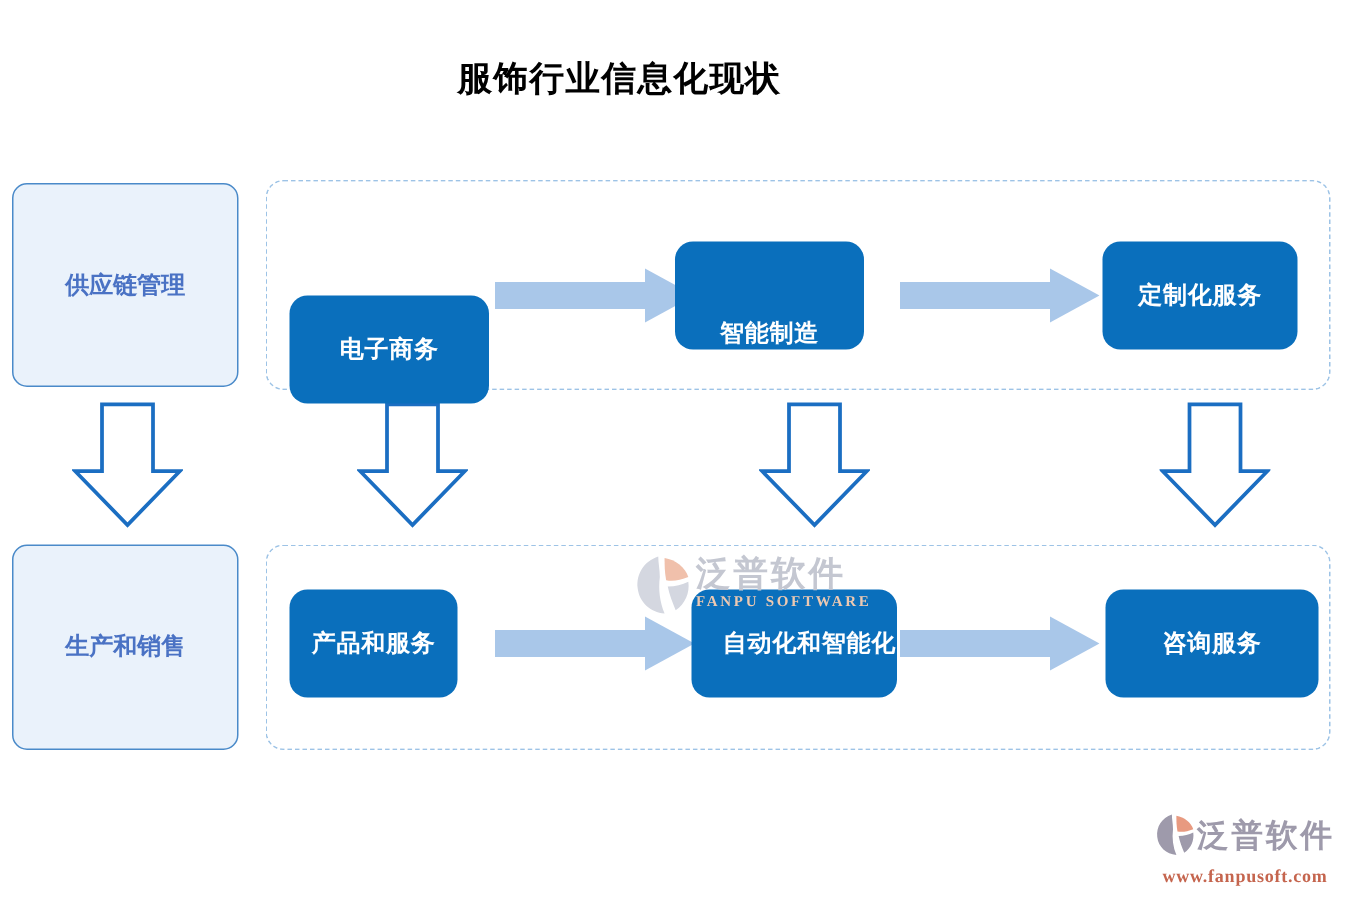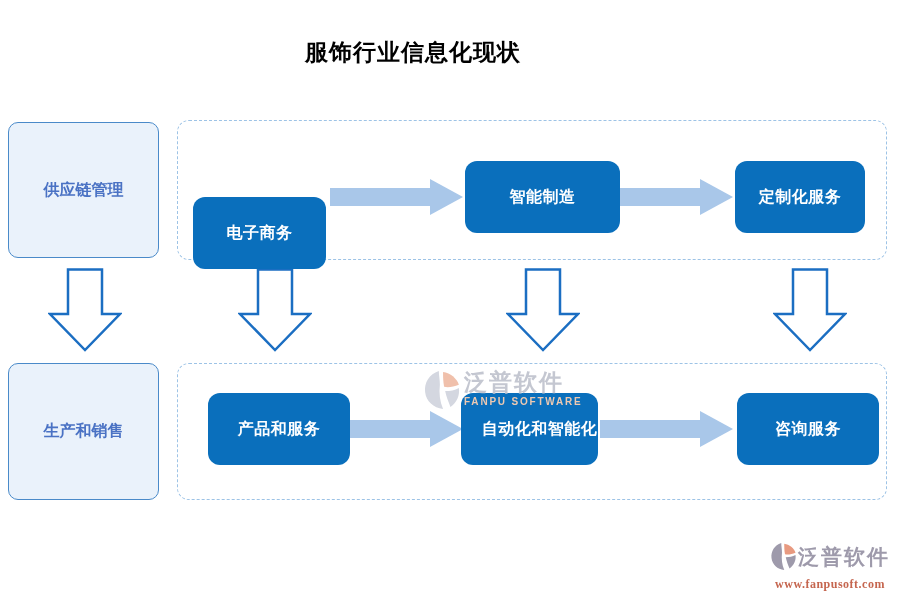--- a/index.html
+++ b/index.html
@@ -67,23 +67,23 @@
     display: flex;
     align-items: center;
     justify-content: center;
     color: #fff;
     font-size: 16px;
     font-weight: 700;
     z-index: 3;
     letter-spacing: 0.5px;
   }
   .fb-t1 { top: 161px; left: 193px; width: 133px; margin-top: 36px; }
-  .fb-t2 { top: 161px; left: 465px; width: 155px; }
+  .fb-t2 { top: 161px; left: 450px; width: 126px; align-items: flex-end; }
   .fb-t3 { top: 161px; left: 735px; width: 130px; }
-  .fb-b1 { top: 393px; left: 208px; width: 142px; }
+  .fb-b1 { top: 393px; left: 193px; width: 112px; }
   .fb-b2 { top: 393px; left: 461px; width: 137px; padding-left: 20px; }
   .fb-b3 { top: 393px; left: 737px; width: 142px; }
 
   
   .h-arrow { position: absolute; width: 133px; height: 40px; z-index: 2; }
   .ha-t1 { top: 177px; left: 330px; }
   .ha-t2 { top: 177px; left: 600px; }
   .ha-b1 { top: 409px; left: 330px; }
   .ha-b2 { top: 409px; left: 600px; }
   .h-arrow polygon, .h-arrow rect { fill: var(--flow-arrow, #a9c7e9); }
@@ -117,20 +117,21 @@
     line-height: 27px;
     white-space: nowrap;
   }
   .wm-sub {
     font-size: 10px;
     font-weight: 700;
     color: var(--watermark-peach, #edc9b2);
     letter-spacing: 1.8px;
     line-height: 11px;
     white-space: nowrap;
+    font-family: Liberation Serif, serif;
   }
   .wm-icon .logo-gray { fill: #d4d7e0; }
   .wm-icon .logo-accent { fill: #f0c0ab; }
 
   
   .footer {
     position: absolute;
     right: 10px;
     bottom: 8px;
     z-index: 6;

